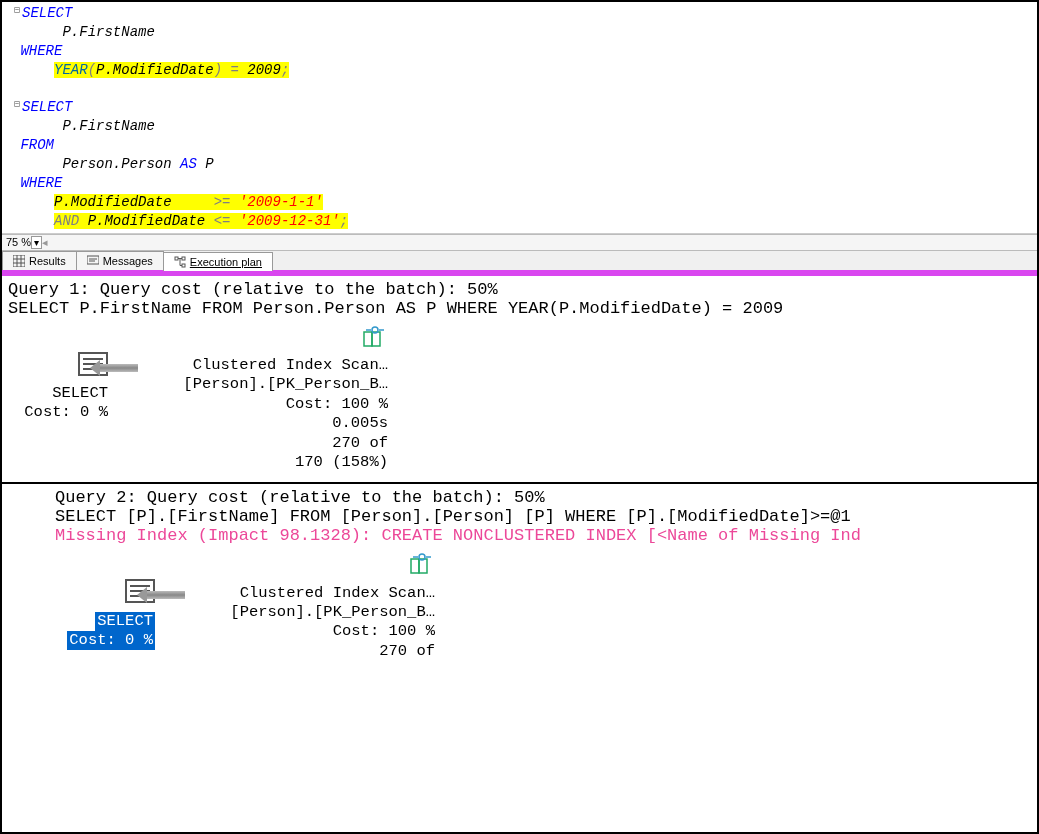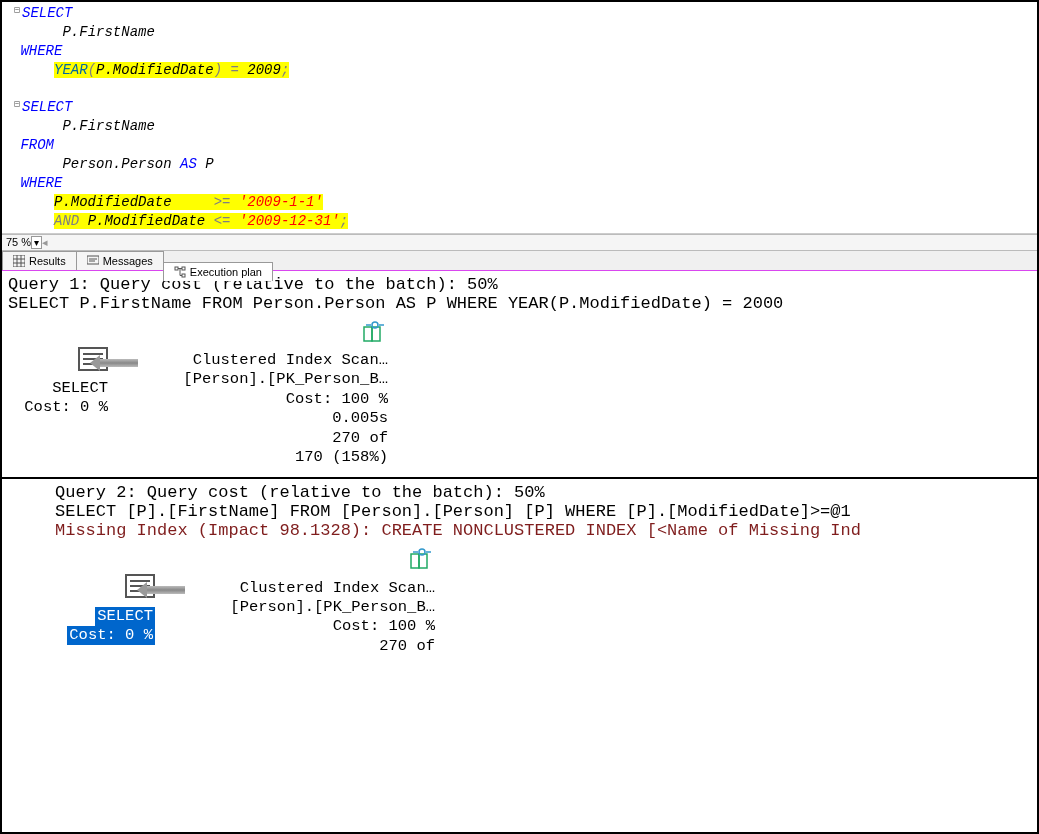--- a/index.html
+++ b/index.html
@@ -38,48 +38,48 @@
     border-top: 1px solid #bbb;
     border-bottom: 1px solid #bbb;
     background: #f5f5f5;
   }
   .zoom-dd { border: 1px solid #999; background:#fff; padding: 0 2px; font-size:10px; }
   .tabs {
     display: flex;
     align-items: center;
     gap: 0;
     background: #f0f0f0;
-    border-bottom: 1px solid #d946ef;
+    border-bottom: 6px solid #d946ef;
     font-family: 'Segoe UI', Tahoma, sans-serif;
     font-size: 11px;
   }
   .tab {
     display: flex;
     align-items: center;
     gap: 4px;
     padding: 3px 10px;
     border: 1px solid #999;
     border-bottom: none;
     background: #f5f5f5;
     margin-right: -1px;
     cursor: pointer;
   }
-  .tab.active { background: #fff; position: relative; top: 11px; }
+  .tab.active { background: #fff; position: relative; top: 1px; text-decoration: underline; }
   .tab-icon { width: 12px; height: 12px; display:inline-block; }
   .plan-area {
     flex: 1 1 auto;
     overflow: hidden;
     background: #fff;
     font-family: 'Courier New', monospace;
     font-size: 17px;
     border-radius: 22px;
   }
   .query-block { border-bottom: 2px solid #000; padding: 4px 6px 10px 6px; }
   .query-header { white-space: pre; }
-  .missing { color: #7f1d1d; white-space: nowrap; overflow:hidden; }
+  .missing { color: #ec4899; white-space: nowrap; overflow:hidden; }
   .plan-row {
     display: flex;
     align-items: flex-start;
     gap: 10px;
     margin-top: 8px;
   }
   .op-node {
     text-align: right;
     font-family: 'Courier New', monospace;
     font-size: 15.5px;
@@ -167,21 +167,21 @@
         </svg>
     </span>
     <span>Execution plan</span>
   </div>
 </div>
 
 <div class="plan-area">
 
   <div class="query-block">
     <div class="query-header">Query 1: Query cost (relative to the batch): 50%</div>
-    <div class="query-header">SELECT P.FirstName FROM Person.Person AS P WHERE YEAR(P.ModifiedDate) = 2000</div>
+    <div class="query-header">SELECT P.FirstName FROM Person.Person AS P WHERE YEAR(P.ModifiedDate) = 2009</div>
     <div class="plan-row">
       <div class="op-node" style="width:100px; margin-top:26px;">
         <div class="icon"><span class="select-icon"></span></div>
         <div>SELECT</div>
         <div style="margin-left:-20px;">Cost: 0 %</div>
       </div>
       <div class="arrow" style="margin-left:-20px;"></div>
       <div class="op-node" style="width:240px;">
         <div class="icon"><span class="scan-icon">
           <svg viewBox="0 0 26 22">

